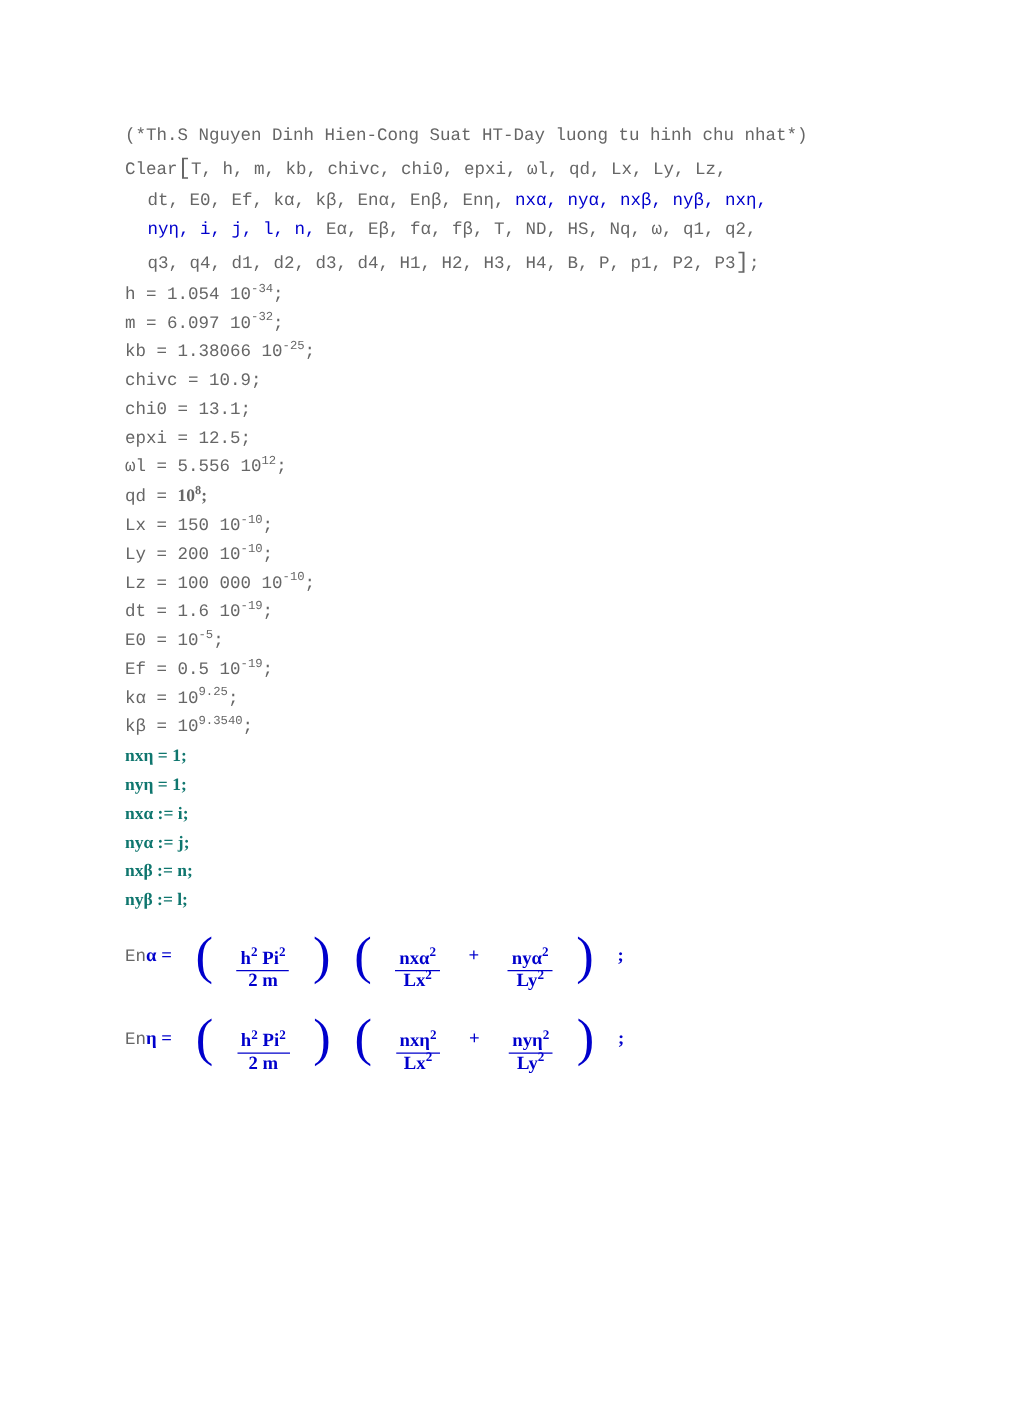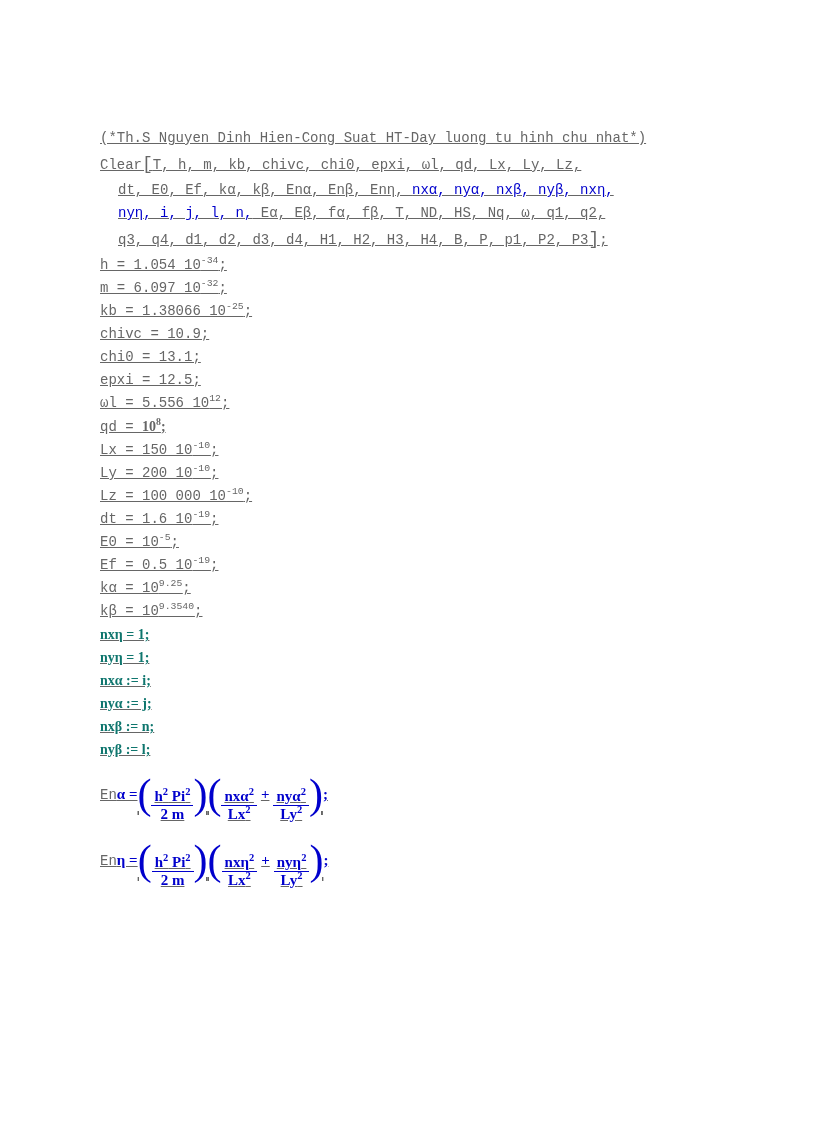--- a/index.html
+++ b/index.html
@@ -7,26 +7,25 @@
     padding: 0;
     background: #fff;
     font-family: "Courier New", monospace;
     width: 816px;
     height: 1123px;
     position: relative;
   }
   .page {
     position: absolute;
     left: 100px;
-    top: 128px;
+    top: 99px;
     width: 620px;
     font-size: 14px;
     line-height: 1.5;
     color: #666;
-    text-decoration: underline;
   }
   .line {
     margin-bottom: 2px;
     white-space: nowrap;
   }
   .indent {
     padding-left: 18px;
   }
   .rbrack {
     font-size: 18px;
@@ -46,21 +45,21 @@
   }
   sup {
     font-size: 0.7em;
     vertical-align: super;
     line-height: 0;
   }
   
   .eqrow {
     display: flex;
     align-items: center;
-    gap: 0;
+    gap: 19px;
     margin-top: 6px;
     margin-bottom: 10px;
     color: #0000cc;
     font-family: "Times New Roman", serif;
     font-weight: bold;
     font-size: 15px;
   }
   .eqrow .black { color:#666; font-family:"Courier New", monospace; font-weight: normal; font-size:14px; }
   .paren {
     font-size: 42px;

